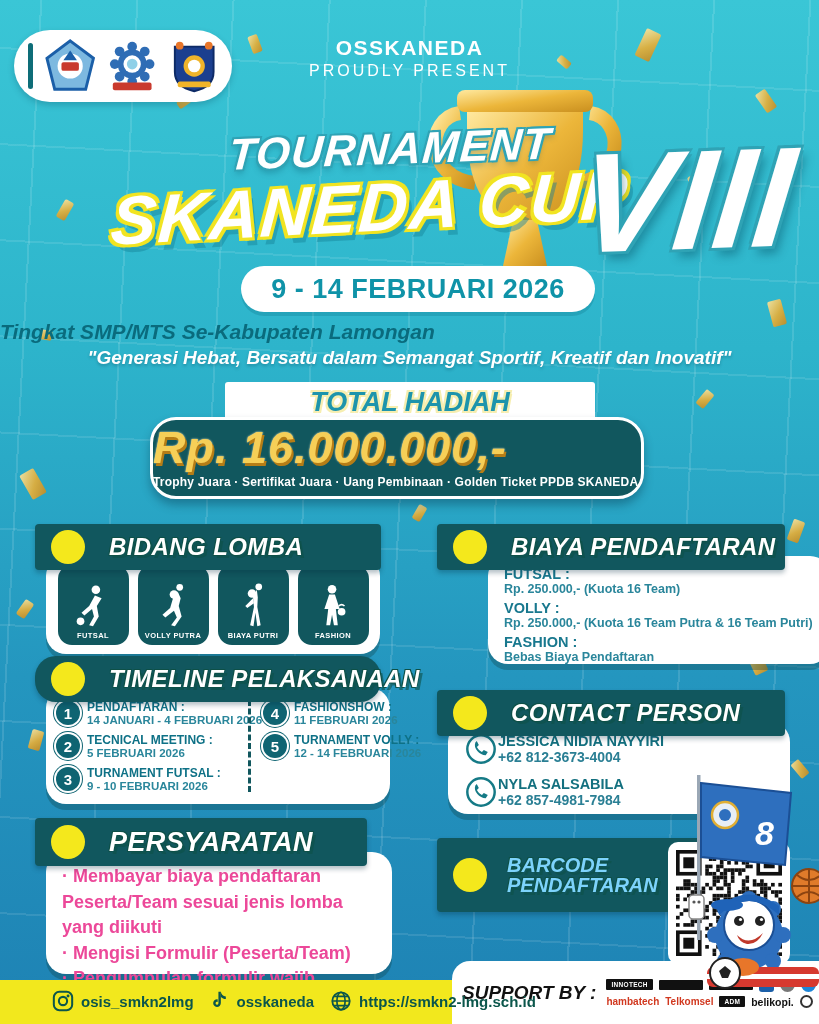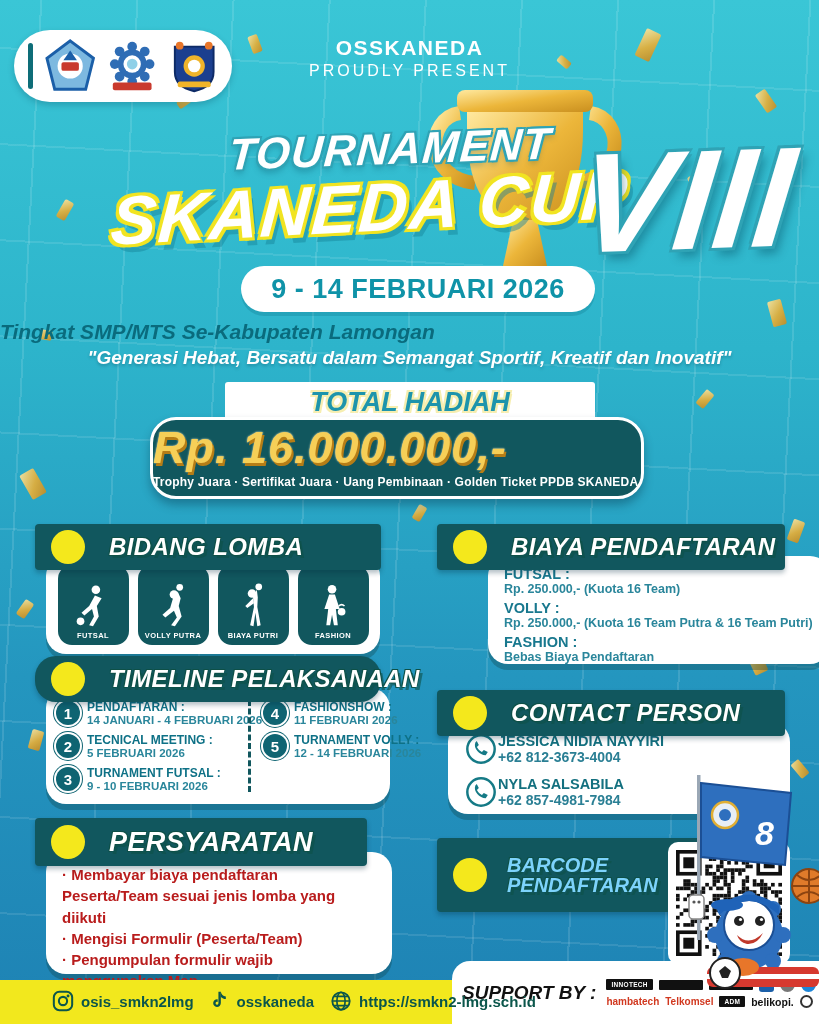--- a/index.html
+++ b/index.html
@@ -82,21 +82,21 @@
   .tl-val { font-size:11.5px; font-weight:700; color:#2a869b; white-space:nowrap;}
 
   
   .ct-card { padding:10px 16px; display:flex; flex-direction:column; gap:9px;}
   .ct-row { display:flex; align-items:center; }
   .ct-name { font-size:14.5px; font-weight:800; color:#13707f; }
   .ct-phone { font-size:14px; font-weight:700; color:#2a7f94; }
 
   
   .ps-card { padding:12px 16px; }
-  .ps-card li { list-style:none; font-size:15px; font-weight:700; color:#b91c1c; line-height:1.42; }
+  .ps-card li { list-style:none; font-size:18px; font-weight:700; color:#ec4899; line-height:1.42; }
   .ps-card li::before { content:"· "; }
 
   
   .bc-banner { position:absolute; left:437px; top:838px; width:326px; height:74px; background:#11575e; border-radius:4px;
                display:flex; align-items:center; z-index:5; box-shadow:0 3px 5px rgba(0,40,60,.3);}
   .bc-text { margin-left:20px; font-size:20px; line-height:1.02; font-weight:800; font-style:italic; color:#7dd3fc;
              text-shadow:-1px -1px 0 #0e5047,1px -1px 0 #0e5047,3px 3px 0 rgba(14,80,71,.6); }
   .qr-box { position:absolute; left:668px; top:842px; width:122px; height:122px; background:#fff; border-radius:10px; padding:8px; z-index:7; }
 
   

